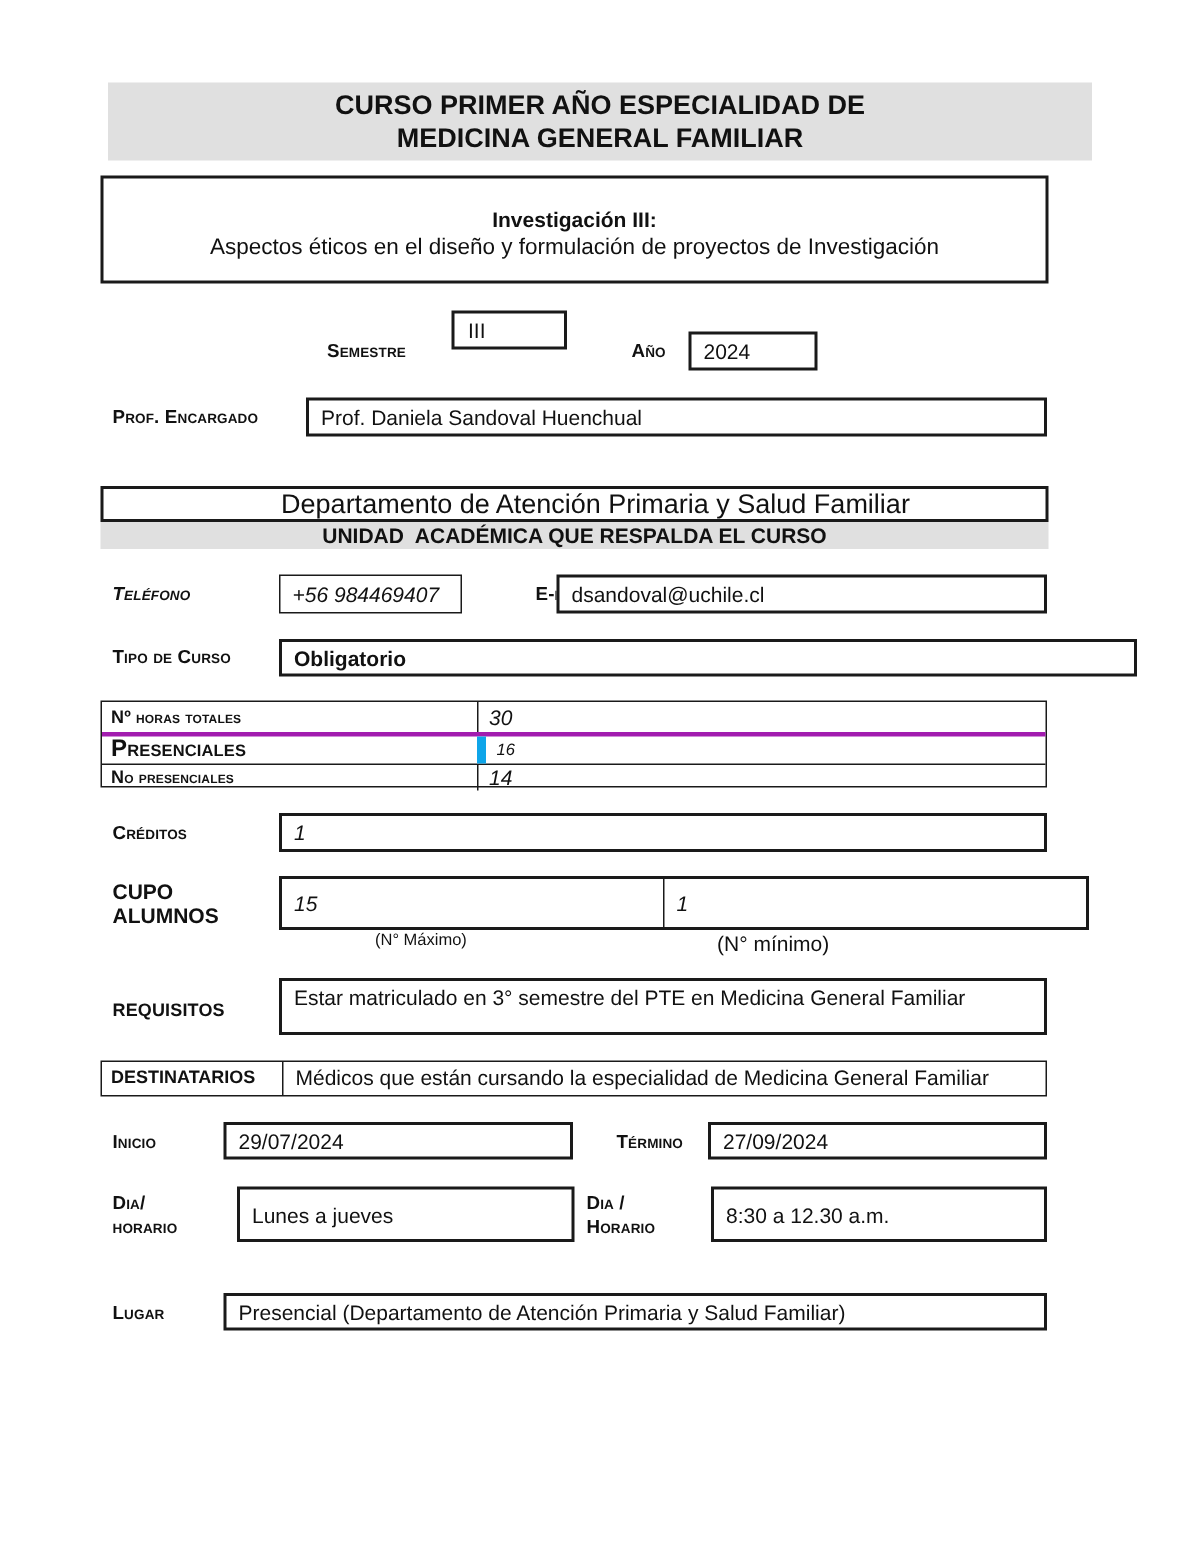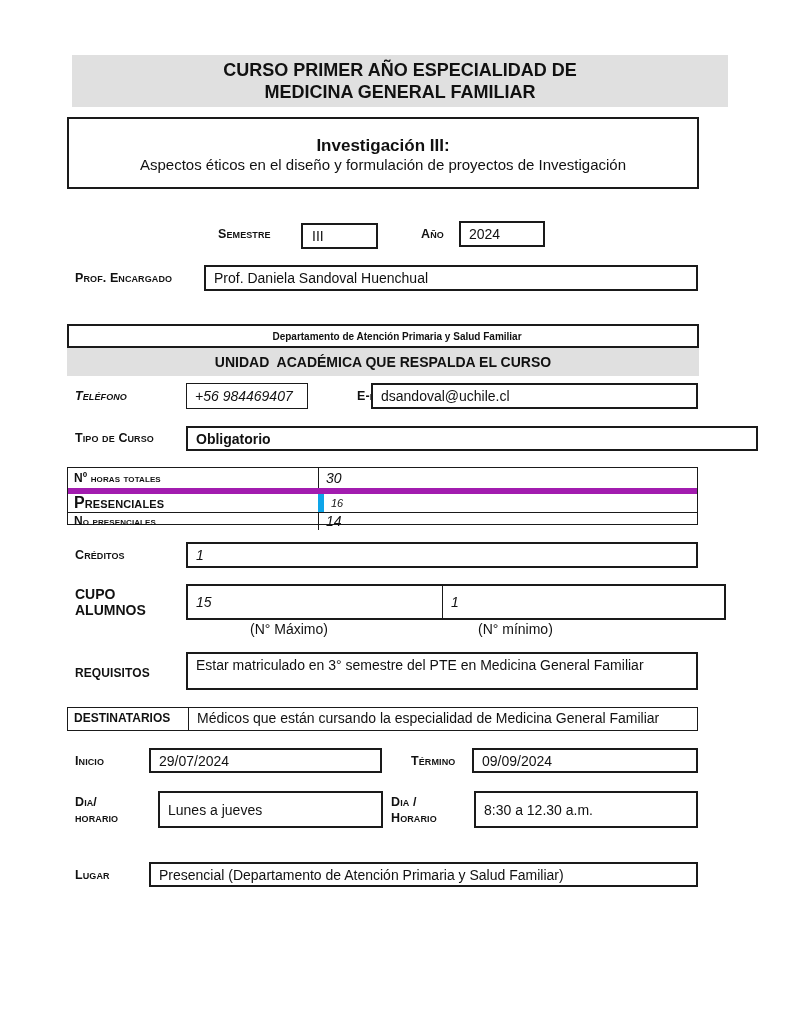--- a/index.html
+++ b/index.html
@@ -16,49 +16,49 @@
 </style>
 </head>
 <body>
 
 <div class="abs gray center" style="left:72px; top:55px; width:656px; height:52px; flex-direction:column;">
   <div class="title">CURSO PRIMER AÑO ESPECIALIDAD DE</div>
   <div class="title">MEDICINA GENERAL FAMILIAR</div>
 </div>
 
 <div class="abs box center" style="left:67px; top:117px; width:632px; height:72px; flex-direction:column; padding-top:4px;">
-  <div style="font-weight:bold; font-size:17px; line-height:18px;">Investigación III:</div>
+  <div style="font-weight:bold; font-size:14px; line-height:18px;">Investigación III:</div>
   <div style="font-size:15px; line-height:19px;">Aspectos éticos en el diseño y formulación de proyectos de Investigación</div>
 </div>
 
 <div class="abs label" style="left:218px; top:227px;">Semestre</div>
-<div class="abs box val" style="left:301px; top:223px; width:77px; height:26px; padding-left:9px;">III</div>
+<div class="abs box val" style="left:301px; top:207px; width:77px; height:26px; padding-left:9px;">III</div>
 <div class="abs label" style="left:421px; top:227px;">Año</div>
 <div class="abs box val" style="left:459px; top:221px; width:86px; height:26px;">2024</div>
 
 <div class="abs label" style="left:75px; top:271px;">Prof. Encargado</div>
 <div class="abs box val" style="left:204px; top:265px; width:494px; height:26px;">Prof. Daniela Sandoval Huenchual</div>
 
 <div class="abs box center" style="left:67px; top:324px; width:632px; height:24px;">
-  <span style="font-weight:bold; font-size:10px;margin-left:28px;">Departamento de Atención Primaria y Salud Familiar</span>
+  <span style="font-weight:normal; font-size:18px;margin-left:28px;">Departamento de Atención Primaria y Salud Familiar</span>
 </div>
-<div class="abs gray center" style="left:67px; top:348px; width:632px; height:28px;">
+<div class="abs gray center" style="left:67px; top:348px; width:632px; height:18px;">
   <span style="font-weight:bold; font-size:14px; white-space:pre;">UNIDAD  ACADÉMICA QUE RESPALDA EL CURSO</span>
 </div>
 
 <div class="abs label" style="left:75px; top:389px;font-style:italic;">Teléfono</div>
 <div class="abs thin val ital" style="left:186px; top:383px; width:122px; height:26px;">+56 984469407</div>
 <div class="abs label" style="left:321px; top:389px;padding-left:36px;">E-mail</div>
 <div class="abs box val" style="left:371px; top:383px; width:327px; height:26px;">dsandoval@uchile.cl</div>
 
 <div class="abs label" style="left:75px; top:431px;">Tipo de Curso</div>
 <div class="abs box val" style="left:186px; top:426px; width:572px; height:25px; font-weight:bold;">Obligatorio</div>
 
 <div class="abs" style="left:67px; top:467px; width:631px; height:58px; border:1.5px solid #1a1a1a;">
-  <div style="display:flex; height:20px; border-bottom:6px solid #a21caf;">
+  <div style="display:flex; height:20px; border-bottom:3px solid #a21caf;">
     <div class="label" style="width:244px; border-right:1px solid #1a1a1a; padding-left:6px; line-height:20px; font-size:12px;">Nº horas totales</div>
     <div class="ital" style="padding-left:7px; line-height:20px; font-size:14px;">30</div>
   </div>
   <div style="display:flex; height:18px; border-bottom:1px solid #1a1a1a;">
     <div class="label" style="width:244px; border-right:6px solid #0ea5e9; padding-left:6px; line-height:18px; font-size:16px;">Presenciales</div>
     <div class="ital" style="padding-left:7px; line-height:18px; font-size:11px;">16</div>
   </div>
   <div style="display:flex; height:17px;">
     <div class="label" style="width:244px; border-right:1px solid #1a1a1a; padding-left:6px; line-height:17px; font-size:12px;">No presenciales</div>
     <div class="ital" style="padding-left:7px; line-height:17px; font-size:14px;">14</div>
@@ -69,35 +69,35 @@
 <div class="abs box val ital" style="left:186px; top:542px; width:512px; height:26px;">1</div>
 
 <div class="abs" style="left:75px; top:586px; font-weight:bold; font-size:14px; line-height:16px;">
   <div>CUPO</div>
   <div>ALUMNOS</div>
 </div>
 <div class="abs box" style="left:186px; top:584px; width:540px; height:36px; display:flex;">
   <div class="val ital" style="width:255px; border-right:1.5px solid #1a1a1a; height:100%; box-sizing:border-box;">15</div>
   <div class="val ital" style="flex:1; height:100%;">1</div>
 </div>
-<div class="abs" style="left:250px; top:621px; font-size:14px;">(N° Máximo)</div>
+<div class="abs" style="left:250px; top:621px; font-size:11px;">(N° Máximo)</div>
 <div class="abs" style="left:478px; top:621px; font-size:14px;">(N° mínimo)</div>
 
 <div class="abs label" style="left:75px; top:666px; font-variant:normal; font-size:12px;">REQUISITOS</div>
 <div class="abs box" style="left:186px; top:652px; width:512px; height:38px; font-size:14px; padding:3px 0 0 8px; white-space:nowrap;">Estar matriculado en 3° semestre del PTE en Medicina General Familiar</div>
 
 <div class="abs" style="left:67px; top:707px; width:631px; height:24px; border:1.5px solid #1a1a1a; display:flex;">
   <div style="width:121px; border-right:1px solid #1a1a1a; font-weight:bold; font-size:12px; line-height:20px; padding-left:6px; box-sizing:border-box;">DESTINATARIOS</div>
   <div style="padding-left:8px; font-size:14px; line-height:20px; white-space:nowrap;">Médicos que están cursando la especialidad de Medicina General Familiar</div>
 </div>
 
 <div class="abs label" style="left:75px; top:754px;">Inicio</div>
 <div class="abs box val" style="left:149px; top:748px; width:233px; height:25px;">29/07/2024</div>
 <div class="abs label" style="left:411px; top:754px;">Término</div>
-<div class="abs box val" style="left:472px; top:748px; width:226px; height:25px;">09/09/2024</div>
+<div class="abs box val" style="left:472px; top:748px; width:226px; height:25px;">27/09/2024</div>
 
 <div class="abs label" style="left:75px; top:794px; line-height:16px;">
   <div>Dia/</div>
   <div>horario</div>
 </div>
 <div class="abs box val" style="left:158px; top:791px; width:225px; height:37px;">Lunes a jueves</div>
 <div class="abs label" style="left:391px; top:794px; line-height:16px;">
   <div>Dia /</div>
   <div>Horario</div>
 </div>

